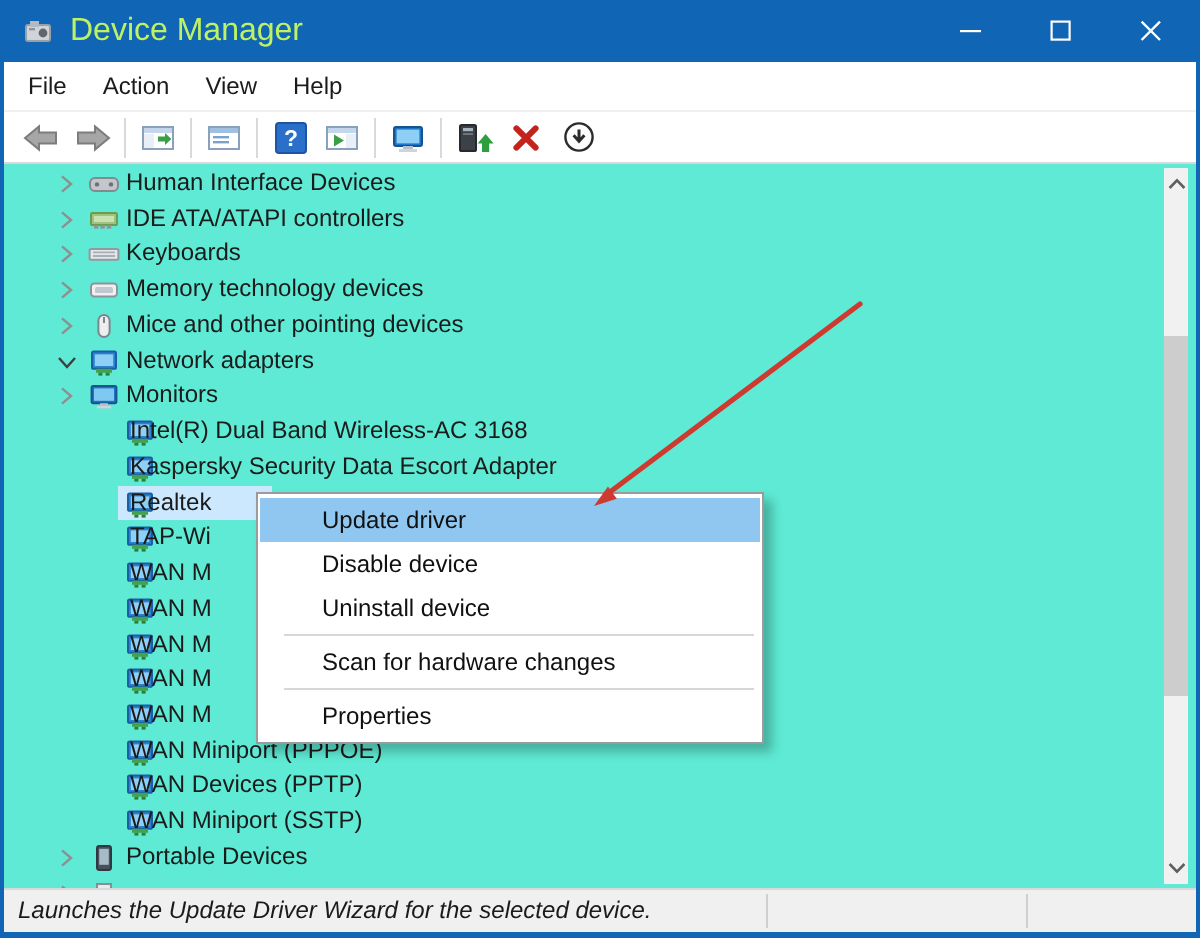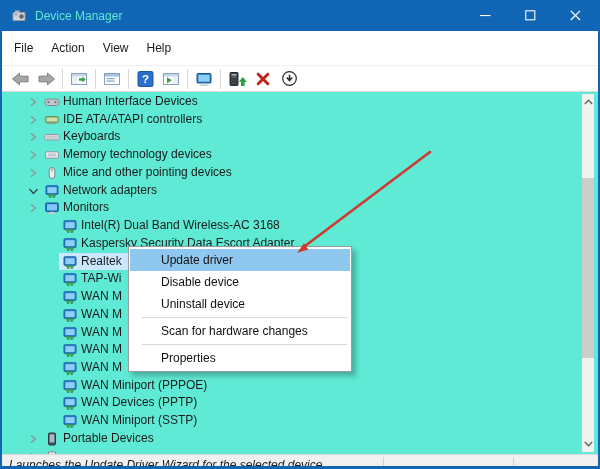--- a/index.html
+++ b/index.html
@@ -6,48 +6,48 @@
   *{box-sizing:border-box;}
   .window{
     position:relative; width:600px; height:469px;
     border-left:2px solid #1065b5; border-right:2px solid #1065b5; border-bottom:3px solid #1065b5;
     font-family:"Liberation Sans", sans-serif; font-size:12px; color:#1b1b1b;
     background:#fff; overflow:hidden;
   }
   
   .titlebar{height:31px; background:#1065b5; display:flex; align-items:center; padding-left:9px;}
   .titlebar .app-icon{width:16px;height:16px;margin-right:8px;display:flex;align-items:center;}
-  .titlebar .title{color:#5eead4; font-size:12px;}
+  .titlebar .title{color:#bef264; font-size:16px;}
   .win-controls{margin-left:auto; display:flex; height:31px;}
   .win-btn{width:45px; height:31px; display:flex; align-items:center; justify-content:center;}
   
-  .menubar{height:35px; background:#fff; display:flex; align-items:center; padding-left:3px; border-bottom:1px solid #f0f0f0;}
+  .menubar{height:25px; background:#fff; display:flex; align-items:center; padding-left:3px; border-bottom:1px solid #f0f0f0;}
   .menu-item{padding:0 9px; line-height:24px; color:#1b1b1b; cursor:default;}
   
   .toolbar{height:26px; background:#fff; display:flex; align-items:center; padding-left:5px; border-bottom:1px solid #d9d9d9;}
   .tb-btn{width:26px; height:24px; display:flex; align-items:center; justify-content:center;}
   .tb-sep{width:1px; height:20px; background:#d9d9d9; margin:0 3px;}
   
   .main{position:relative; height:362px; background:#5eead4; overflow:hidden;}
   .tree{position:absolute; left:0; right:13px; top:0; bottom:0; padding-top:1px; overflow:hidden;}
   .tree-row{position:relative; height:17.74px; white-space:nowrap;}
   .tree-row .chevron{position:absolute; left:24px; top:2px; width:14px; height:14px;}
   .tree-row .dev-icon{position:absolute; top:1px; width:16px; height:16px;}
   .tree-row .tlabel{position:absolute; top:0; line-height:17.7px;}
   .level1 .dev-icon{left:42px;} .level1 .tlabel{left:61px;}
-  .level2 .dev-icon{left:60px;} .level2 .tlabel{left:79px;}
+  .level2 .dev-icon{left:60px;} .level2 .tlabel{left:63px;}
   .sel-bg{position:absolute; left:57px; top:0.5px; width:77px; height:16.5px; background:#cce8ff;}
   
   .scrollbar{position:absolute; right:4px; top:2px; width:12px; height:358px; background:#f1f1f1;}
   .sb-btn{position:absolute; left:0; right:0; height:16px; display:flex; align-items:center; justify-content:center; background:#f1f1f1;}
   .sb-up{top:0;} .sb-down{bottom:0;}
   .sb-thumb{position:absolute; left:0; right:0; top:84px; height:180px; background:#cdcdcd;}
   
   .context-menu{
-    position:absolute; left:126px; top:246px; width:224px;
+    position:absolute; left:126px; top:246px; width:254px;
     background:#fff; border:1px solid #9b9b9b; box-shadow:4px 4px 5px rgba(0,0,0,0.25);
     padding:2px 1px; z-index:20;
   }
   .menu-entry{height:22px; line-height:22px; padding-left:31px; color:#111;}
   .menu-entry.highlighted{background:#8fc7f0;}
   .menu-entry.bold{font-weight:normal;}
   .menu-sep{height:1px; background:#d7d7d7; margin:2px 3px 2px 12px;}
   
   .arrow-overlay{position:absolute; left:0; top:0; pointer-events:none; z-index:30;}
   

